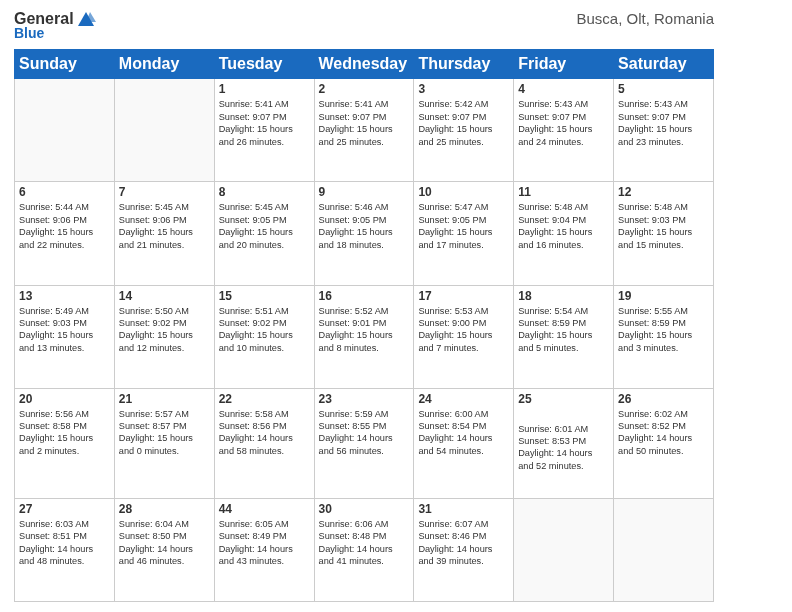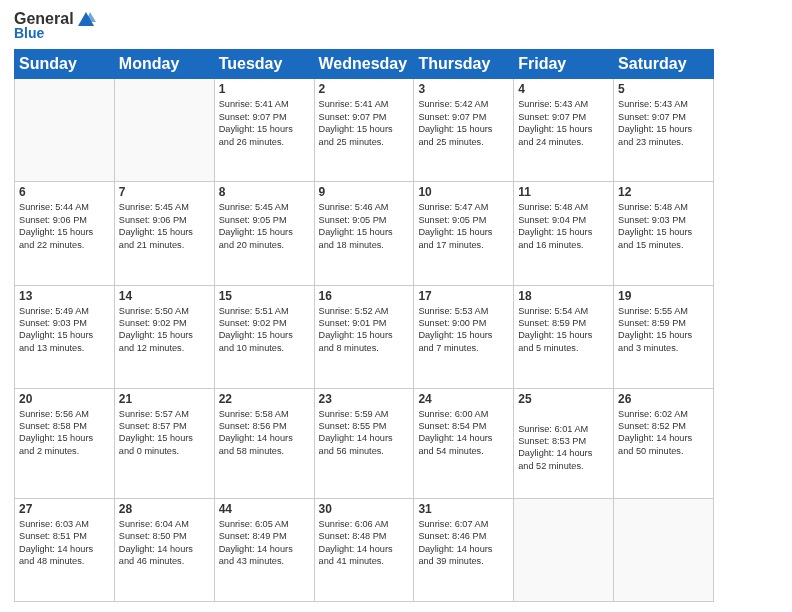--- a/index.html
+++ b/index.html
@@ -94,20 +94,21 @@
           <span style="font-size:16px;font-weight:bold;color:#333;">General</span>
           <svg width="20" height="18" viewBox="0 0 20 18">
             <polygon points="10,2 18,16 2,16" fill="#1a6abf"></polygon>
             <polygon points="14,2 20,12 10,12" fill="#1a6abf" opacity="0.6"></polygon>
           </svg>
         </span>
         <span style="font-size:14px;font-weight:bold;color:#1a6abf;margin-top:-2px;">Blue</span>
       </div>
     </div>
     <div class="title-section">
+      <div class="location-title">Busca, Olt, Romania</div>
     </div>
   </div>
 
   <table class="calendar">
     <thead>
       <tr>
         <th>Sunday</th>
         <th>Monday</th>
         <th>Tuesday</th>
         <th>Wednesday</th>

